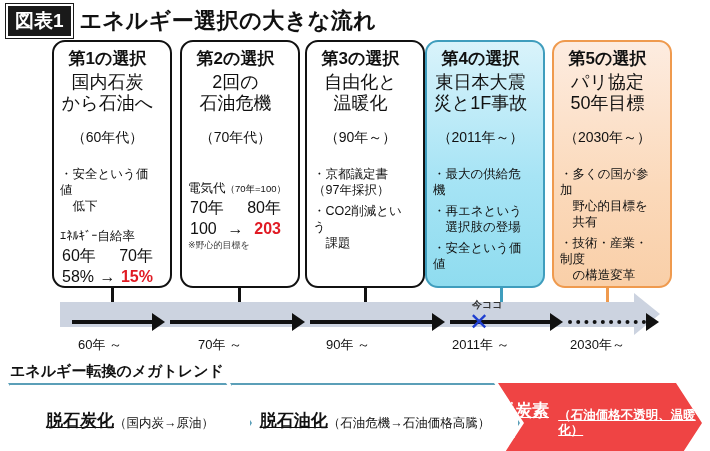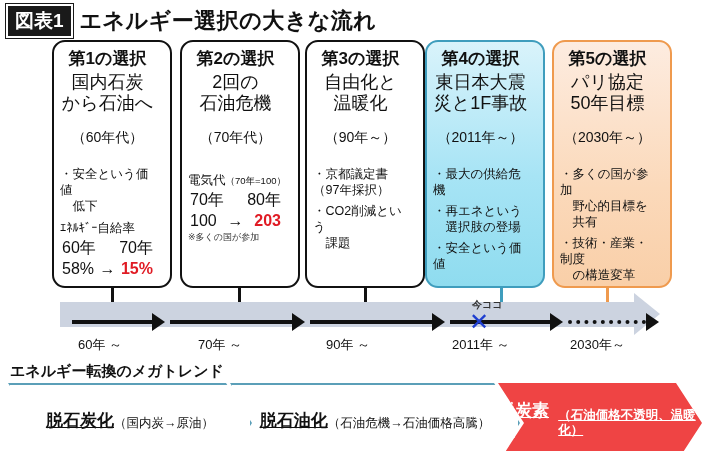--- a/index.html
+++ b/index.html
@@ -51,21 +51,21 @@
     text-align:center;font-size:18px;line-height:1.17;
     color:#111;margin-bottom:14px;
   }
   .col-main .l{display:block;white-space:nowrap;}
   .col-era{
     text-align:center;font-size:14px;line-height:1.2;color:#111;
     margin-top:1px;margin-bottom:20px;white-space:nowrap;
   }
   .col-body{font-size:12.5px;line-height:1.28;color:#111;padding:0 1px;}
   .bullet{margin-bottom:5px;white-space:pre-line;}
-  .small-title{font-size:12.5px;margin-top:6px;margin-bottom:1px;white-space:nowrap;}
+  .small-title{font-size:12.5px;margin-top:14px;margin-bottom:1px;white-space:nowrap;}
   .small-title .tiny{font-size:9.5px;}
   .num-grid{display:flex;justify-content:space-between;font-size:16px;line-height:1.35;padding:0 2px;}
   .num-grid .mid{width:22px;text-align:center;}
   .red{color:#e01b24;font-weight:bold;}
   .note{font-size:9px;color:#3a3a3a;margin-top:0px;white-space:nowrap;}
 
   
   .stem{position:absolute;width:2.5px;background:#111;}
   .stem.teal{background:#3f9dbd;width:3px;}
   .stem.orange{background:#ef9a4e;width:3px;}
@@ -165,21 +165,21 @@
       <div class="num-grid">
         <span>70年</span>
         <span class="mid"></span>
         <span>80年</span>
       </div>
       <div class="num-grid">
         <span>100</span>
         <span class="mid">→</span>
         <span class="red">203</span>
       </div>
-      <div class="note">※多くの国が参加</div>
+      <div class="note">※野心的目標を</div>
     </div>
   </div>
 
   <div class="col c3">
     <div class="col-head">第3の選択</div>
     <div class="col-main">
       <span class="l">自由化と</span>
       <span class="l">温暖化</span>
     </div>
     <div class="col-era">（90年～）</div>

